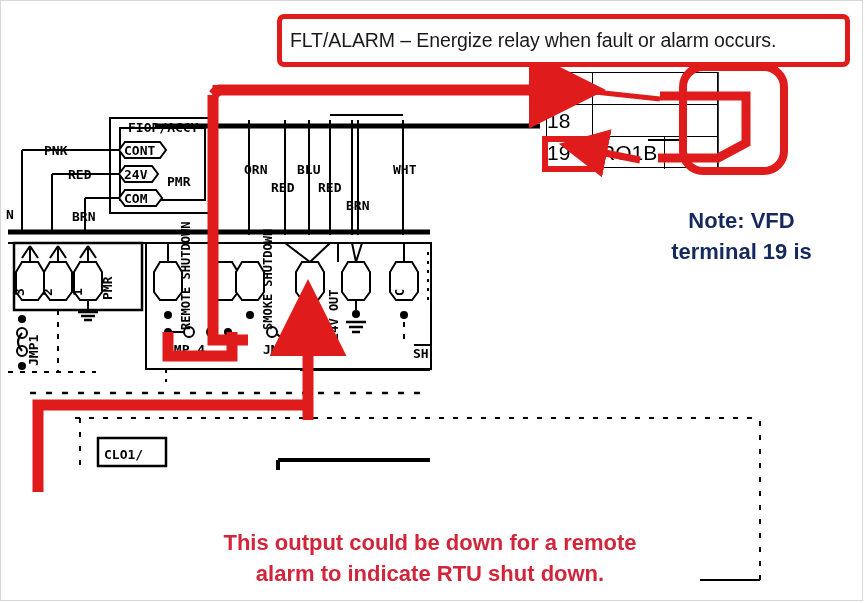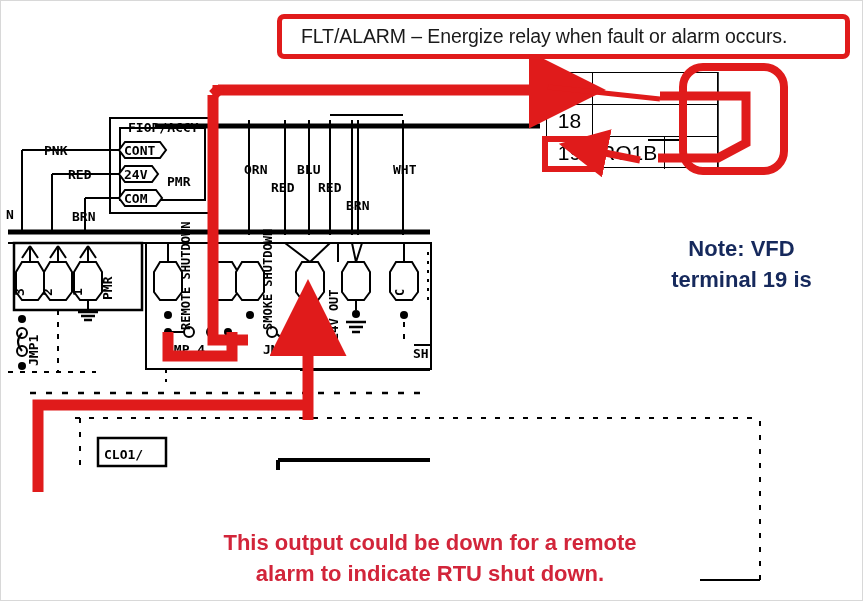--- a/index.html
+++ b/index.html
@@ -22,28 +22,28 @@
     border: 1px solid #d8d8d8;
     box-sizing: border-box;
   }
 
   
   #callout-box {
     position: absolute;
     left: 277px;
     top: 14px;
     width: 573px;
-    height: 45px;
+    height: 53px;
     border: 5px solid #e01b1b;
     border-radius: 7px;
     box-sizing: border-box;
     background: #ffffff;
     display: flex;
     align-items: center;
-    padding-left: 19px;
+    padding-left: 8px;
   }
   #callout-text {
     font-family: "Liberation Sans", sans-serif;
     font-size: 19.5px;
     color: #1a1a1a;
     white-space: nowrap;
     letter-spacing: -0.1px;
   }
 
   
@@ -51,21 +51,20 @@
     position: absolute;
     left: 620px;
     top: 205px;
     width: 243px;
     text-align: center;
     font-family: "Liberation Sans", sans-serif;
     font-weight: bold;
     font-size: 22px;
     line-height: 31px;
     color: #16295c;
-    margin-top: 28px;
   }
 
   
   #bottom-caption {
     position: absolute;
     left: 100px;
     top: 527px;
     width: 660px;
     text-align: center;
     font-family: "Liberation Sans", sans-serif;
@@ -90,21 +89,21 @@
     position: relative;
     height: 32px;
     display: flex;
     align-items: center;
     box-sizing: border-box;
     border-bottom: 1.5px solid #000;
   }
   .term-row:last-child { border-bottom: none; }
   .term-num {
     width: 46px;
-    text-align: center;
+    text-align: left;
     font-family: "Liberation Sans", sans-serif;
     font-size: 21px;
     color: #000;
     border-right: 1.5px solid #000;
     height: 100%;
     line-height: 31px;
     box-sizing: border-box;
   }
   .term-name {
     flex: 0 0 72px;

